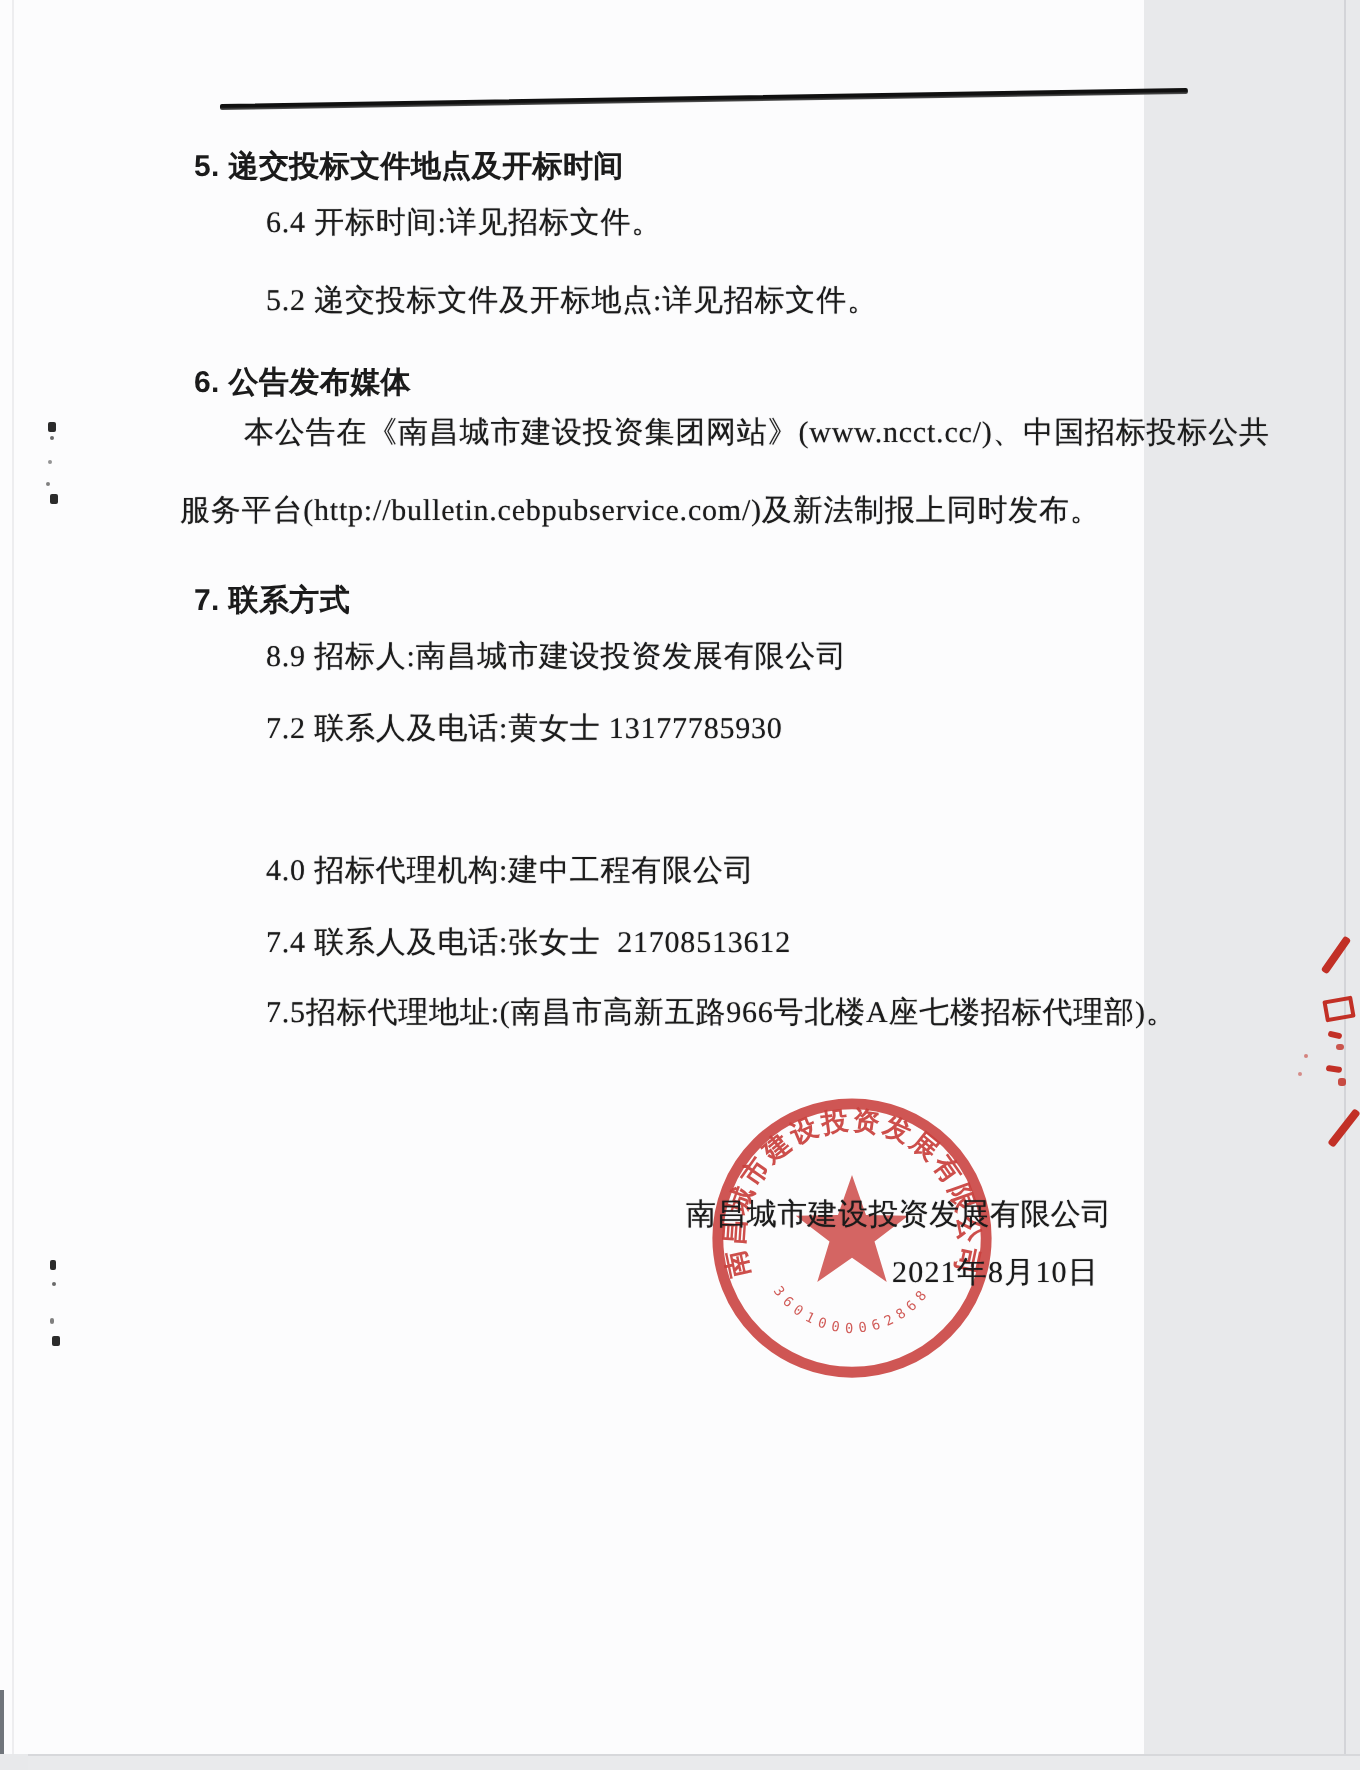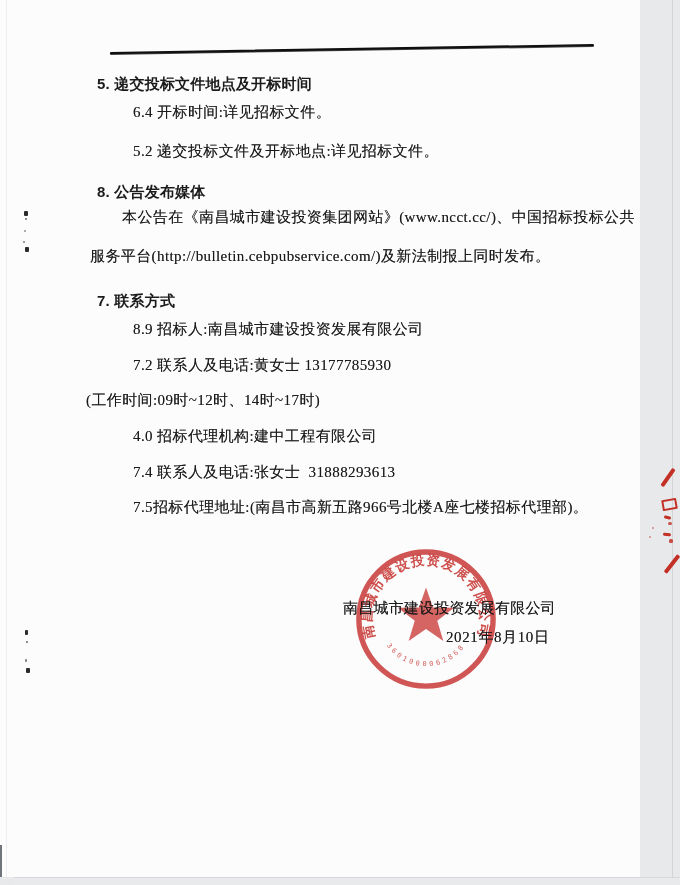--- a/index.html
+++ b/index.html
@@ -2,21 +2,21 @@
 <html><head>
 <meta charset="utf-8">
 <style>
   html,body{margin:0;padding:0;}
   body{
     width:680px;height:885px;position:relative;overflow:hidden;
     background:#e8e9eb;
     font-family:"Liberation Serif","DejaVu Serif",serif;
   }
   .page{
-    position:absolute;left:0;top:0;width:640px;height:877px;
+    position:absolute;left:0;top:0;width:572px;height:877px;
     background:#fcfcfd;
   }
   
   .edge-left-faint{position:absolute;left:6px;top:0;width:1px;height:877px;background:#ededef;}
   .edge-left-dark{position:absolute;left:0;top:845px;width:2px;height:32px;background:#70757b;}
   .edge-right{position:absolute;left:672px;top:0;width:8px;height:885px;background:#e8e9eb;border-left:1px solid #d3d4d8;}
   .edge-bottom{position:absolute;left:14px;top:877px;width:666px;height:8px;background:#e9eaec;border-top:1px solid #d7d8db;}
   .rule{
     position:absolute;left:110px;top:52px;width:484px;height:3px;
     background:linear-gradient(#101010 55%, #5a5a5a 100%);
@@ -47,30 +47,29 @@
 <body>
 
 <div class="page">
 
   <div class="rule"></div>
 
   <div class="ln bold" style="left:97px;top:74px">5. 递交投标文件地点及开标时间</div>
   <div class="ln" style="left:133px;top:103px">6.4 开标时间:详见招标文件。</div>
   <div class="ln" style="left:133px;top:142px">5.2 递交投标文件及开标地点:详见招标文件。</div>
 
-  <div class="ln bold" style="left:97px;top:182px">8. 公告发布媒体</div>
+  <div class="ln bold" style="left:97px;top:182px">6. 公告发布媒体</div>
   <div class="ln" style="left:90px;top:247px">服务平台(http://bulletin.cebpubservice.com/)及新法制报上同时发布。</div>
   <div class="ln" style="left:122px;top:208px">本公告在《南昌城市建设投资集团网站》(www.ncct.cc/)、中国招标投标公共</div>
 
   <div class="ln bold" style="left:97px;top:291px">7. 联系方式</div>
   <div class="ln" style="left:133px;top:320px">8.9 招标人:南昌城市建设投资发展有限公司</div>
   <div class="ln" style="left:133px;top:356px">7.2 联系人及电话:黄女士 13177785930</div>
-  <div class="ln" style="left:86px;top:391px">(工作时间:09时~12时、14时~17时)</div>
   <div class="ln" style="left:133px;top:427px">4.0 招标代理机构:建中工程有限公司</div>
-  <div class="ln" style="left:133px;top:463px">7.4 联系人及电话:张女士  31888293613</div>
+  <div class="ln" style="left:133px;top:463px">7.4 联系人及电话:张女士  21708513612</div>
   <div class="ln" style="left:133px;top:498px">7.5招标代理地址:(南昌市高新五路966号北楼A座七楼招标代理部)。</div>
 
   <svg class="stamp" viewBox="0 0 150 150" aria-hidden="true">
     <defs>
       <path id="arcTop" d="M 23.3 92.8 A 55 55 0 1 1 126.7 92.8" fill="none"></path>
       <path id="arcBottom" d="M 35.7 101.5 A 48 48 0 0 0 114.3 101.5" fill="none"></path>
     </defs>
     <circle cx="75" cy="74" r="68" fill="none" stroke="#c5302c" stroke-width="5.5" opacity="0.88"></circle>
     <polygon points="75,42 82.1,62.3 103.5,62.7 86.4,75.7 92.6,96.3 75,84 57.4,96.3 63.6,75.7 46.5,62.7 67.9,62.3" fill="#c5302c" opacity="0.8"></polygon>
     <text font-size="13.5" fill="#c5302c" opacity="0.92" letter-spacing="1.5" font-family="Liberation Serif, DejaVu Serif, serif" font-weight="bold">

